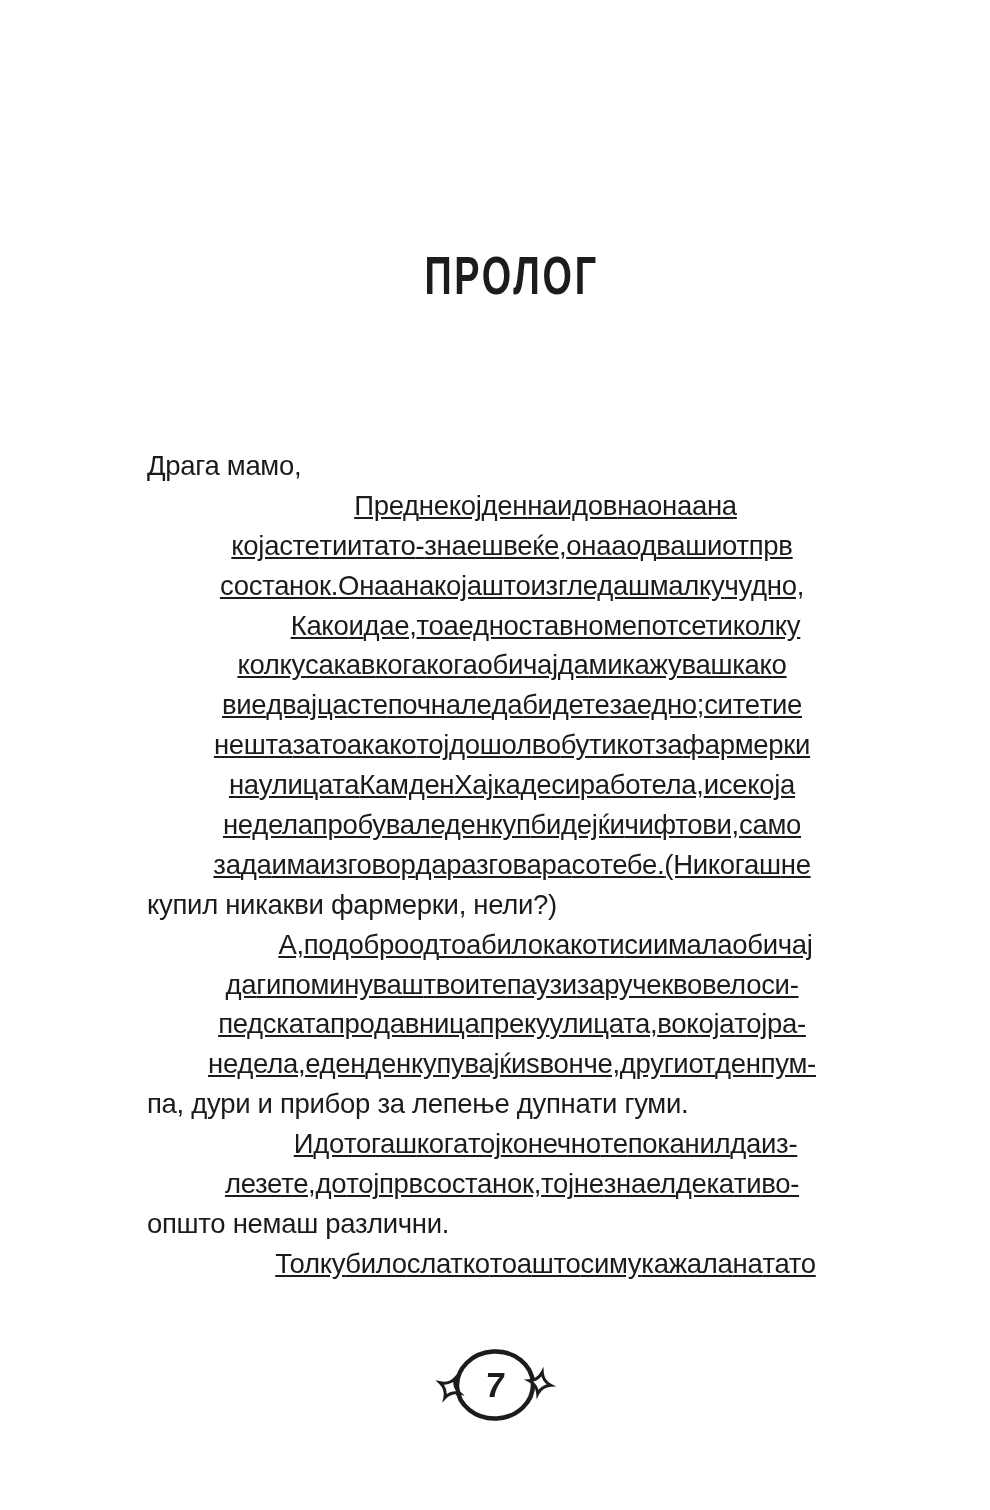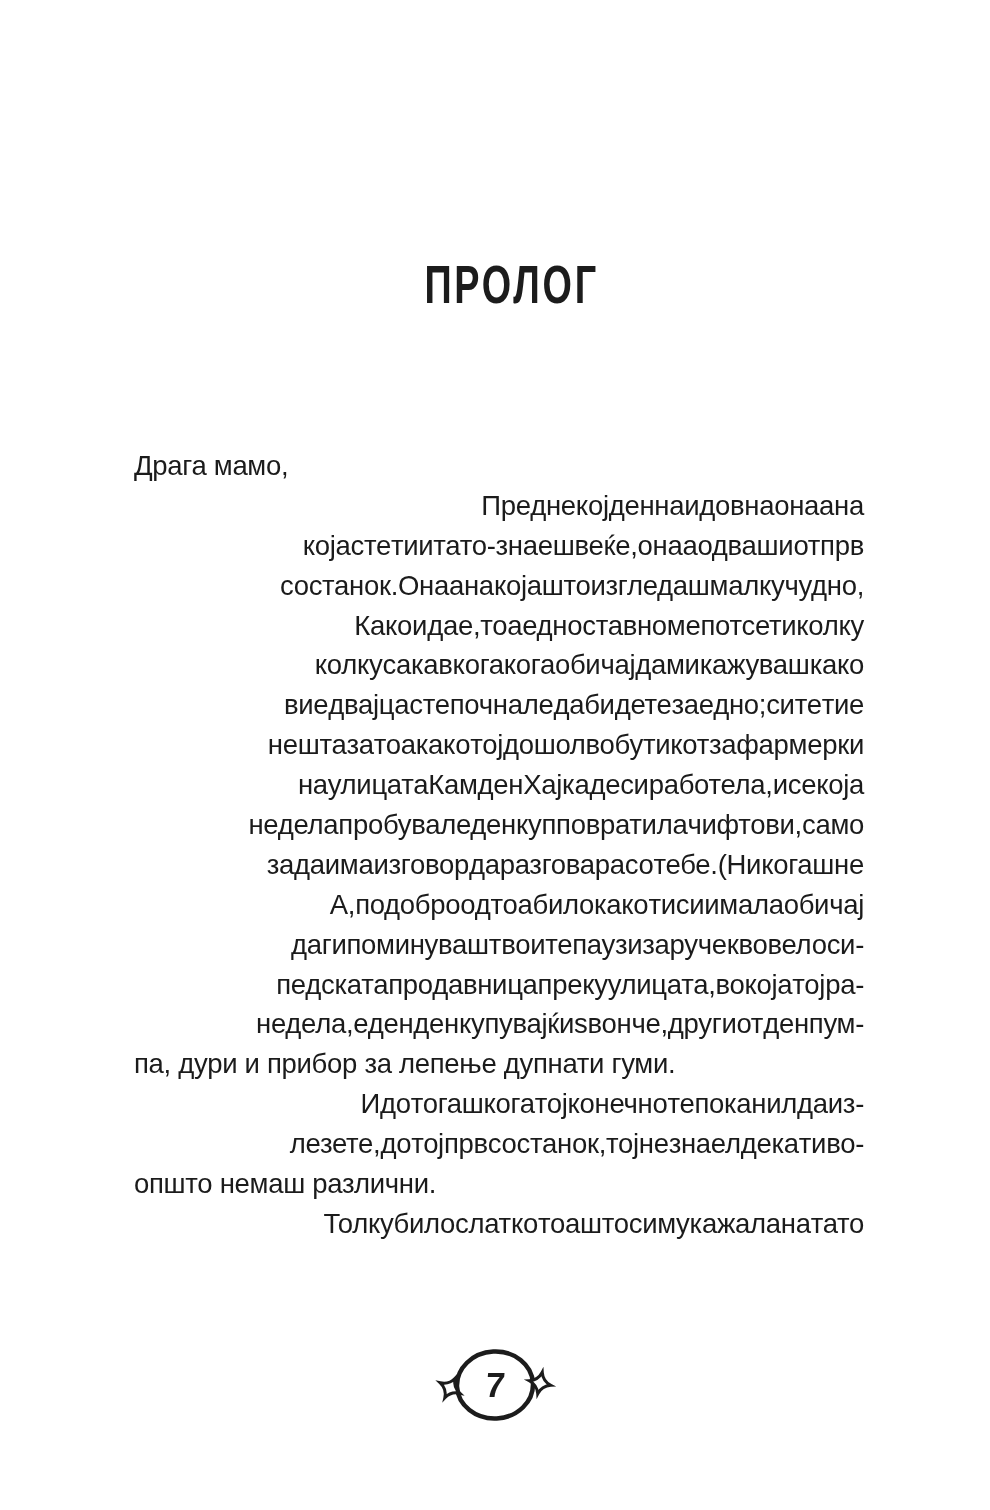--- a/index.html
+++ b/index.html
@@ -16,55 +16,56 @@
     overflow: hidden;
   }
   .page {
     position: absolute;
     inset: 0;
     background: #ffffff;
   }
   
   .title {
     position: absolute;
-    top: 253px;
+    top: 244px;
     left: 147px;
     width: 730px;
     margin: 0;
     text-align: center;
   }
   .title-inner {
     display: inline-block;
     font-size: 54px;
     font-weight: 800;
     letter-spacing: 4px;
     color: #1c1c1c;
     transform: scaleX(0.70);
     transform-origin: center;
     white-space: nowrap;
   }
   
   .letter {
     position: absolute;
     top: 446px;
-    left: 134px;
+    left: 147px;
     width: 730px;
     font-size: 27.5px;
     letter-spacing: -0.3px;
     line-height: 39.9px;
     color: #1b1b1b;
   }
   .line {
     height: 39.9px;
     white-space: nowrap;
   }
   .line.justify {
     display: flex;
-    justify-content: flex-end;
+    justify-content: center;
     white-space: normal;
+    text-decoration: underline;
   }
   .line.justify span { white-space: pre; }
   .line.indent { padding-left: 67px; }
   
   .footer {
     position: absolute;
     left: 428px;
     top: 1340px;
     width: 134px;
     height: 94px;
@@ -181,36 +182,37 @@
         <span>си</span>
         <span>работела,</span>
         <span>и</span>
         <span>секоја</span>
       </div>
       <div class="line justify">
         <span>недела</span>
         <span>пробувал</span>
         <span>еден</span>
         <span>куп</span>
-        <span>повратила</span>
+        <span>бидејќи</span>
         <span>чифтови,</span>
         <span>само</span>
       </div>
       <div class="line justify">
         <span>за</span>
         <span>да</span>
         <span>има</span>
         <span>изговор</span>
         <span>да</span>
         <span>разговара</span>
         <span>со</span>
         <span>тебе.</span>
         <span>(Никогаш</span>
         <span>не</span>
       </div>
+      <div class="line">купил никакви фармерки, нели?)</div>
       <div class="line justify indent">
         <span>А,</span>
         <span>подобро</span>
         <span>од</span>
         <span>тоа</span>
         <span>било</span>
         <span>како</span>
         <span>ти</span>
         <span>си</span>
         <span>имала</span>

